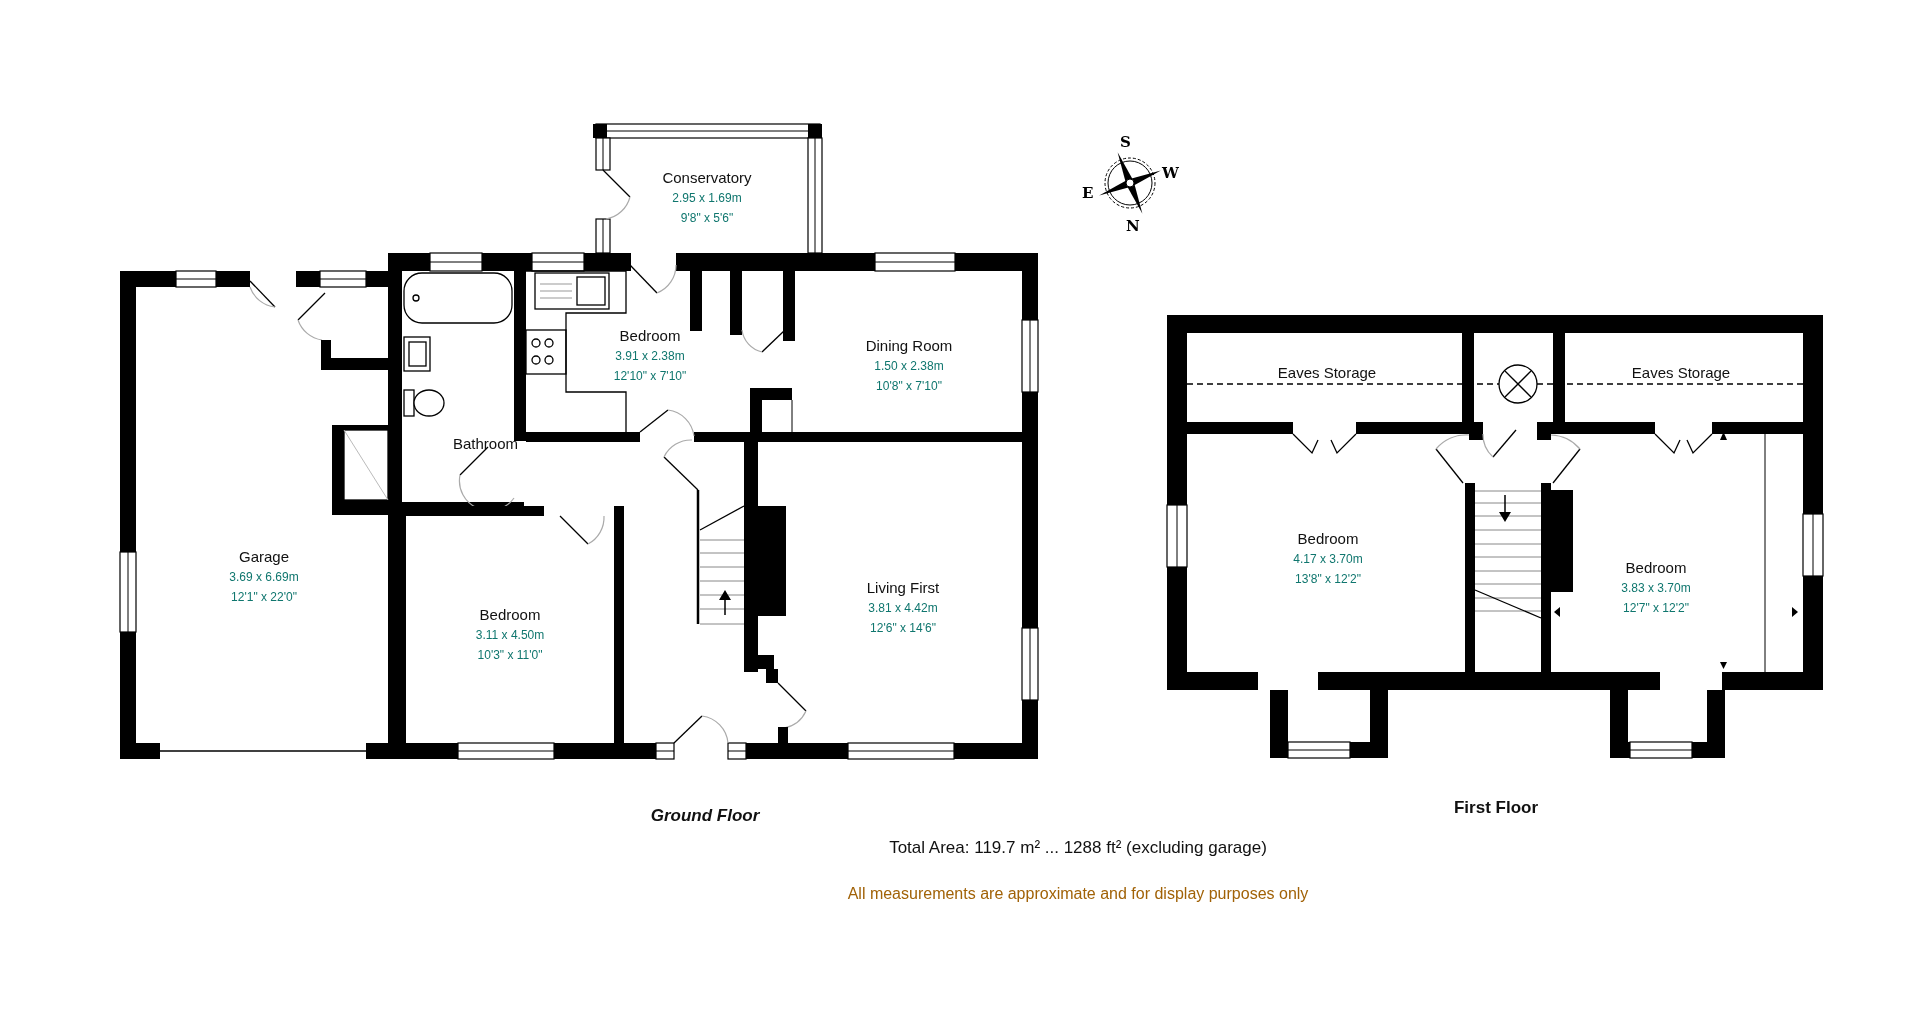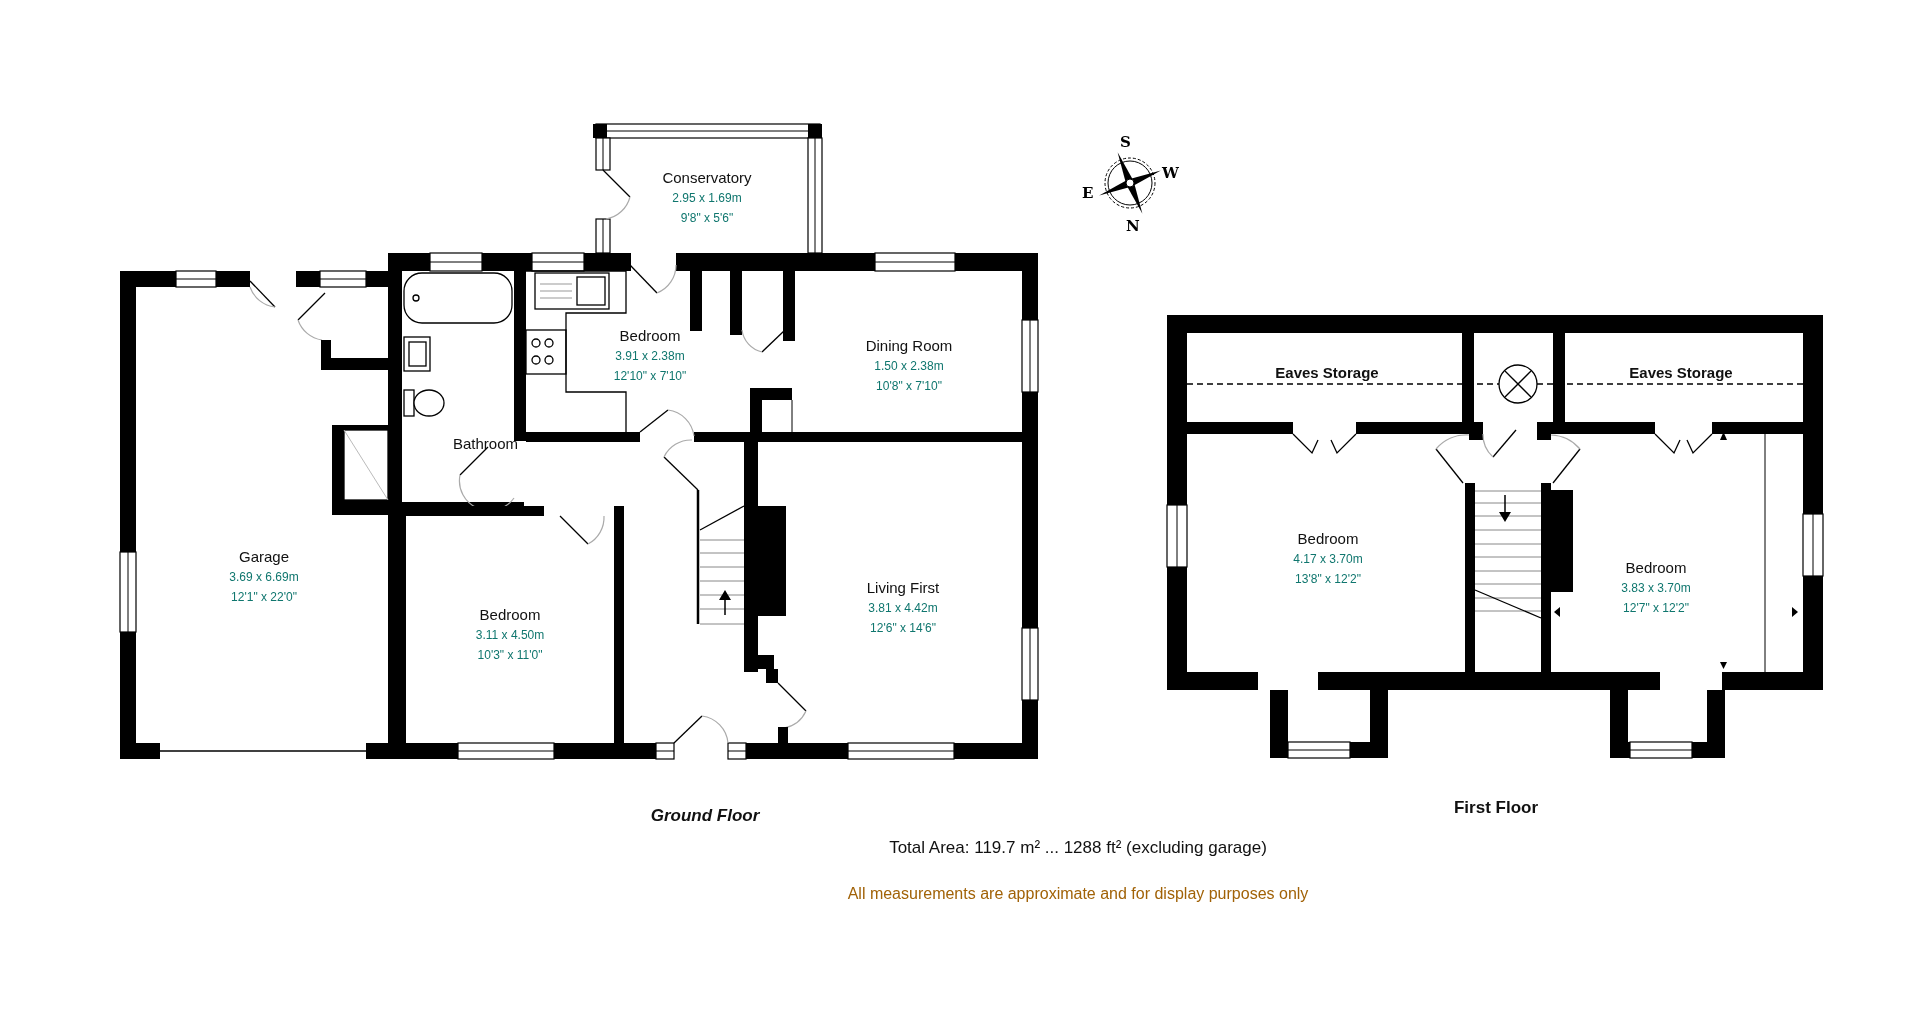--- a/index.html
+++ b/index.html
@@ -10,21 +10,21 @@
   .thin { fill:none; stroke:#000; stroke-width:1.3; }
   .arc { fill:none; stroke:#aaa; stroke-width:1.2; }
   .fix { fill:#fff; stroke:#000; stroke-width:1.3; }
   .dash { stroke:#000; stroke-width:1.3; stroke-dasharray:6 4; fill:none; }
   .room-label { position:absolute; text-align:center; transform:translateX(-50%); line-height:20px; white-space:nowrap; }
   .room-name { font-weight:normal; font-size:15px; display:block; }
   .room-dim { font-size:12px; display:block; color:#0f766e; }
   .floor-title { position:absolute; font-weight:bold; font-size:17px; transform:translateX(-50%); white-space:nowrap; }
   .total { position:absolute; left:1078px; top:838px; transform:translateX(-50%); font-size:17px; white-space:nowrap; }
   .note { position:absolute; left:1078px; top:885px; transform:translateX(-50%); font-size:16px; color:#a16207; white-space:nowrap; }
-  .eaves { position:absolute; font-weight:bold; font-size:15px; transform:translateX(-50%); white-space:nowrap; }
+  .eaves { position:absolute; font-weight:normal; font-size:15px; transform:translateX(-50%); white-space:nowrap; }
   .compass-letter { font-family:"DejaVu Serif", serif; font-weight:bold; font-size:15px; }
 </style>
 </head>
 <body>
 
 <svg width="1920" height="1021" viewBox="0 0 1920 1021">
 
   <g>
 
     <rect class="wall" x="120" y="271" width="16" height="488"></rect>

